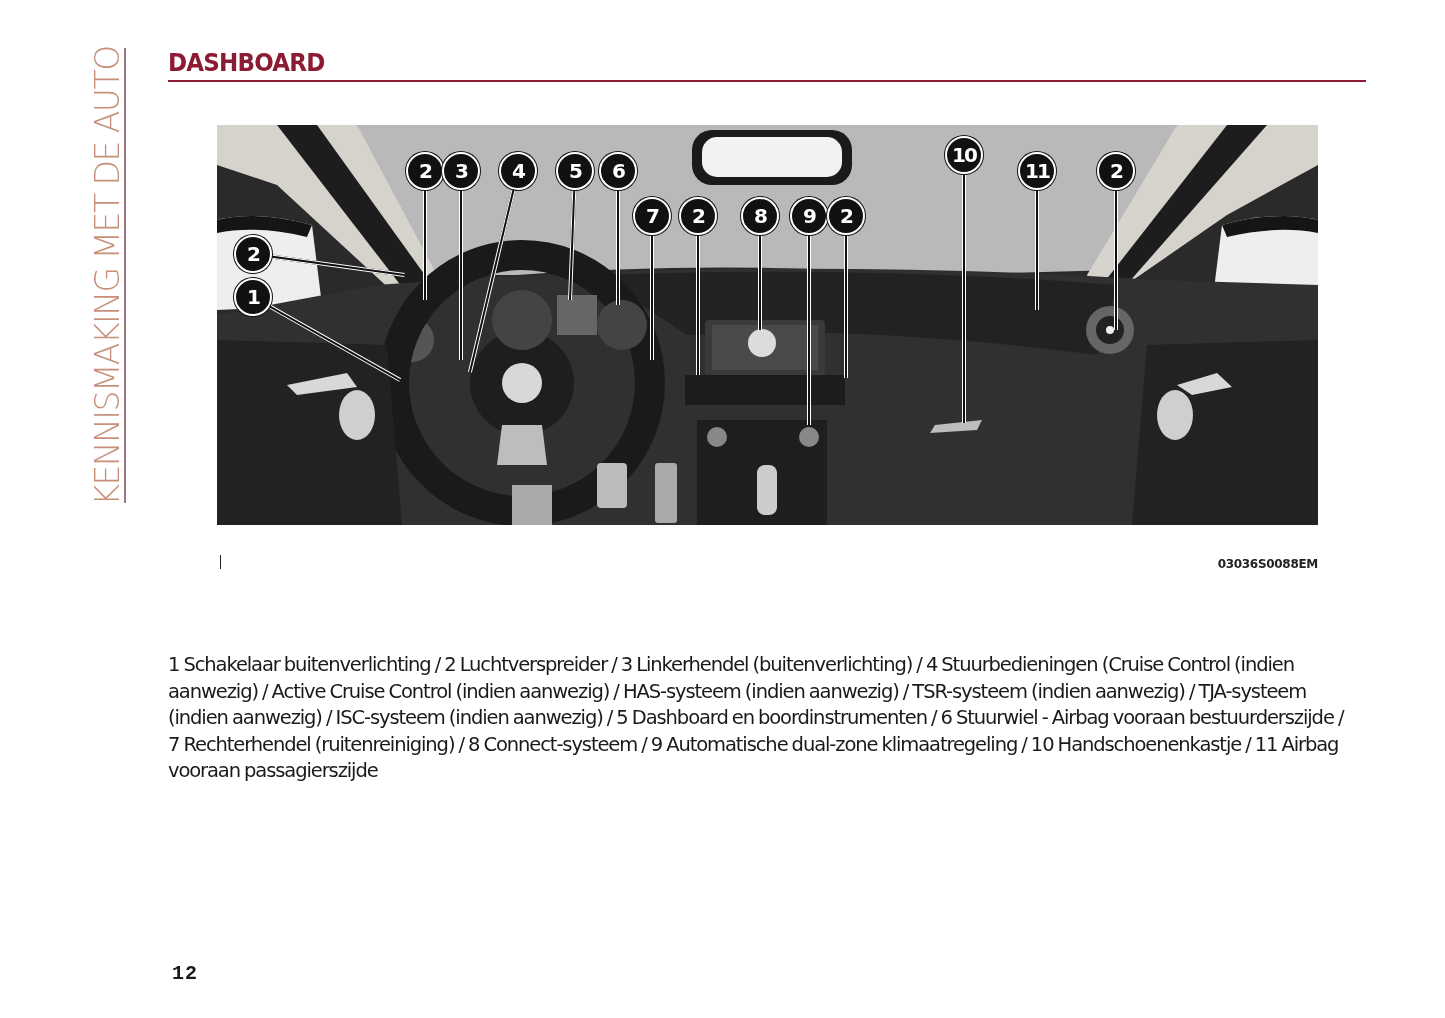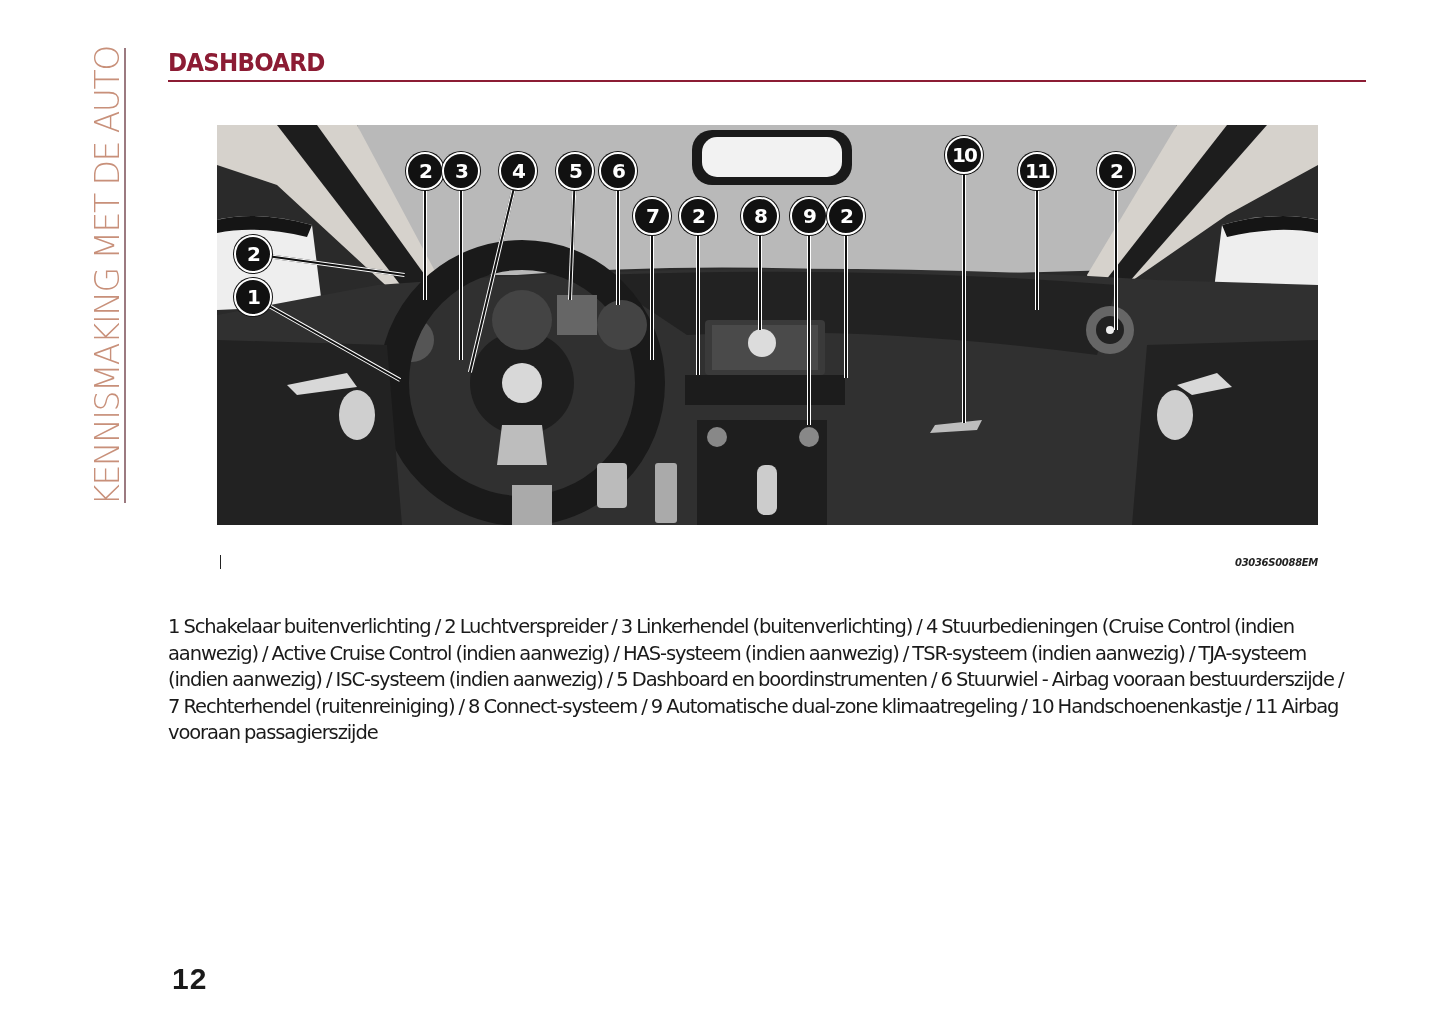--- a/index.html
+++ b/index.html
@@ -3,24 +3,24 @@
 <meta charset="utf-8">
 <style>
   html, body { margin:0; padding:0; background:#ffffff; }
   body { width:1445px; height:1018px; position:relative; overflow:hidden; font-family:"Liberation Sans", sans-serif; }
   .side-label { position:absolute; left:84px; top:48px; width:46px; height:455px; }
   .side-label span { position:absolute; left:50%; top:50%; transform:translate(-50%,-50%) rotate(-90deg); white-space:nowrap; font-family:"DejaVu Sans", sans-serif; font-size:33px; color:#c8907a; letter-spacing:-1.5px; font-weight:300; }
   .side-rule { position:absolute; left:124px; top:48px; width:2px; height:455px; background:#9c7a80; }
   .title { position:absolute; left:168px; top:50px; font-family:"DejaVu Sans", sans-serif; font-weight:bold; font-size:23px; color:#8c1c34; letter-spacing:-0.8px; transform:scaleY(1.05); }
   .title-rule { position:absolute; left:168px; top:80px; width:1198px; height:2px; background:#8c1c34; }
   .figure { position:absolute; left:217px; top:125px; width:1101px; height:400px; background:#262626; overflow:hidden; }
-  .fig-code { position:absolute; right:127px; top:557px; font-family:"DejaVu Sans", sans-serif; font-weight:bold; font-size:10px; color:#222; letter-spacing:-0.3px;font-style:italic; }
+  .fig-code { position:absolute; right:127px; top:557px; font-family:"DejaVu Sans", sans-serif; font-weight:bold; font-size:12px; color:#222; letter-spacing:-0.3px; }
   .fig-mark { position:absolute; left:220px; top:555px; width:1px; height:14px; background:#222; }
-  .caption { position:absolute; left:168px; top:614px; width:1180px; font-family:"DejaVu Sans", sans-serif; font-size:19.5px; line-height:26.5px; color:#1a1a1a; letter-spacing:-1.1px; word-spacing:-1px; }
-  .page-num { position:absolute; left:172px; top:962px; font-family:Liberation Sans, sans-serif; font-weight:bold; font-size:30px; color:#1a1a1a; letter-spacing:1px; }
+  .caption { position:absolute; left:168px; top:652px; width:1180px; font-family:"DejaVu Sans", sans-serif; font-size:19.5px; line-height:26.5px; color:#1a1a1a; letter-spacing:-1.1px; word-spacing:-1px; }
+  .page-num { position:absolute; left:172px; top:962px; font-family:Liberation Mono, monospace; font-weight:bold; font-size:20px; color:#1a1a1a; letter-spacing:1px; }
   .callout { position:absolute; width:34px; height:34px; border-radius:50%; background:#111; border:2px solid #fff; box-shadow:0 0 0 1px #111; color:#fff; font-family:"DejaVu Sans", sans-serif; font-weight:bold; font-size:20px; text-align:center; line-height:34px; letter-spacing:-2px; }
   .leader { position:absolute; background:#111; border-left:1px solid #fff; border-right:1px solid #fff; width:2px; transform-origin:top center; }
 </style>
 </head>
 <body>
 
 <div class="side-label">
   <span>KENNISMAKING MET DE AUTO</span>
 </div>
 <div class="side-rule"></div>

